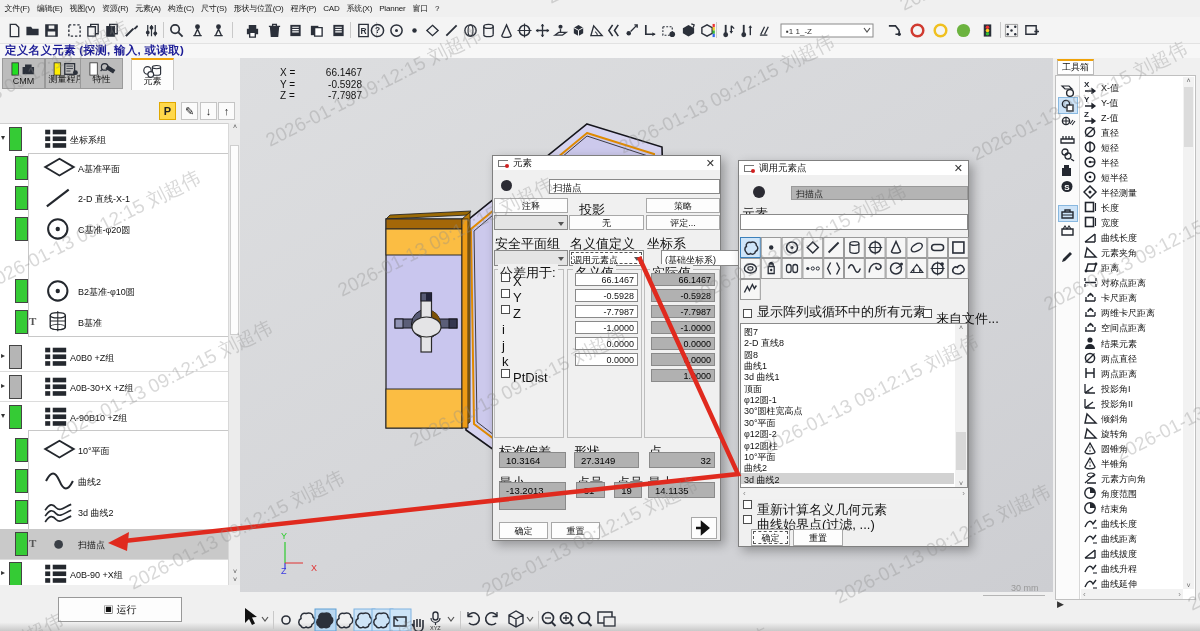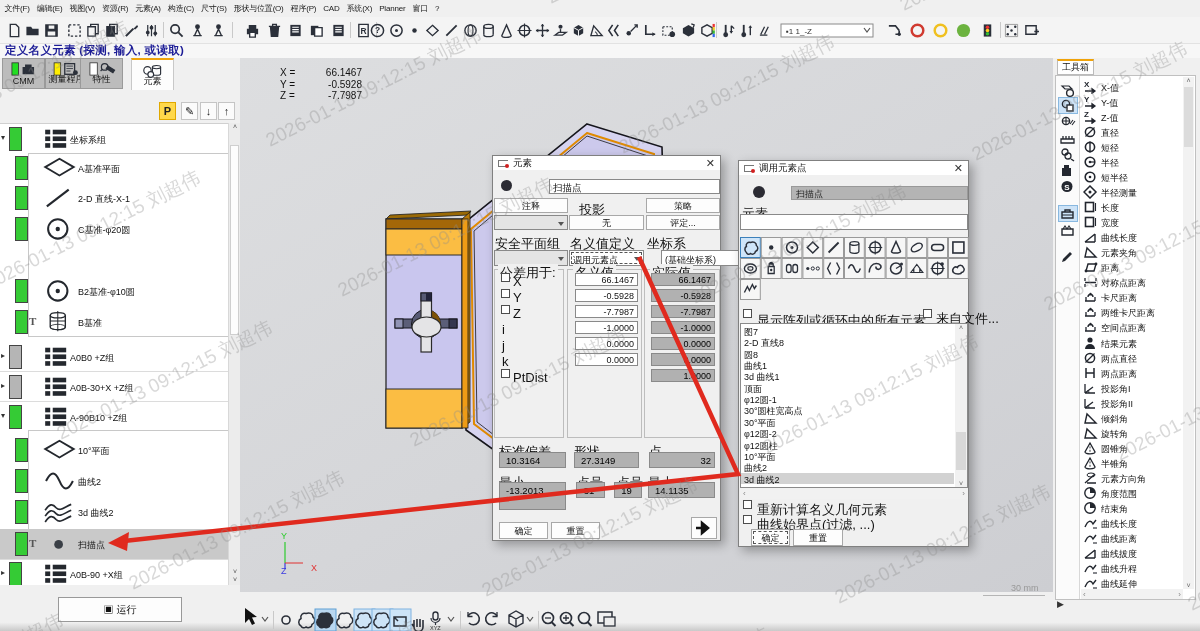--- a/index.html
+++ b/index.html
@@ -1076,21 +1076,21 @@
         </g>
         <g transform="translate(210.4,23.5)">
           <path d="M3,12 c-2,-3 1,-7 4,-5 c1,-3 5,-3 6,0 c2,2 0,5 -2,5 c0,2 -6,2 -8,0 z" fill="none" stroke="#2b303a" stroke-width="1.5"></path>
         </g>
         <g transform="translate(2.4,44.5)">
           <path d="M2,11 l3,-6 l2,4 l3,-6 l2,4 l2,-3" fill="none" stroke="#2b303a" stroke-width="1.4"></path>
         </g>
       </svg>
     </div>
     <div class="cb" style="left: 4px; top: 148px;"></div>
-    <div class="lab" style="left: 18px; top: 151px; text-align: right;">显示阵列或循环中的所有元素</div>
+    <div class="lab" style="left: 18px; top: 142px; text-align: right;">显示阵列或循环中的所有元素</div>
     <div class="cb" style="left: 184px; top: 148px;"></div>
     <div class="lab" style="left: 197px; top: 149px;">来自文件...</div>
     <div style="position: absolute; left: 1px; top: 162px; width: 228px; height: 165px; background: rgb(255, 255, 255); border: 1px solid rgb(138, 138, 138);"></div>
     <div class="litem" style="top: 165px;">图7</div>
     <div class="litem" style="top: 176.35px;">2-D 直线8</div>
     <div class="litem" style="top: 187.7px;">圆8</div>
     <div class="litem" style="top: 199.05px;">曲线1</div>
     <div class="litem" style="top: 210.4px;">3d 曲线1</div>
     <div class="litem" style="top: 221.75px;">顶面</div>
     <div class="litem" style="top: 233.1px;">φ12圆-1</div>

